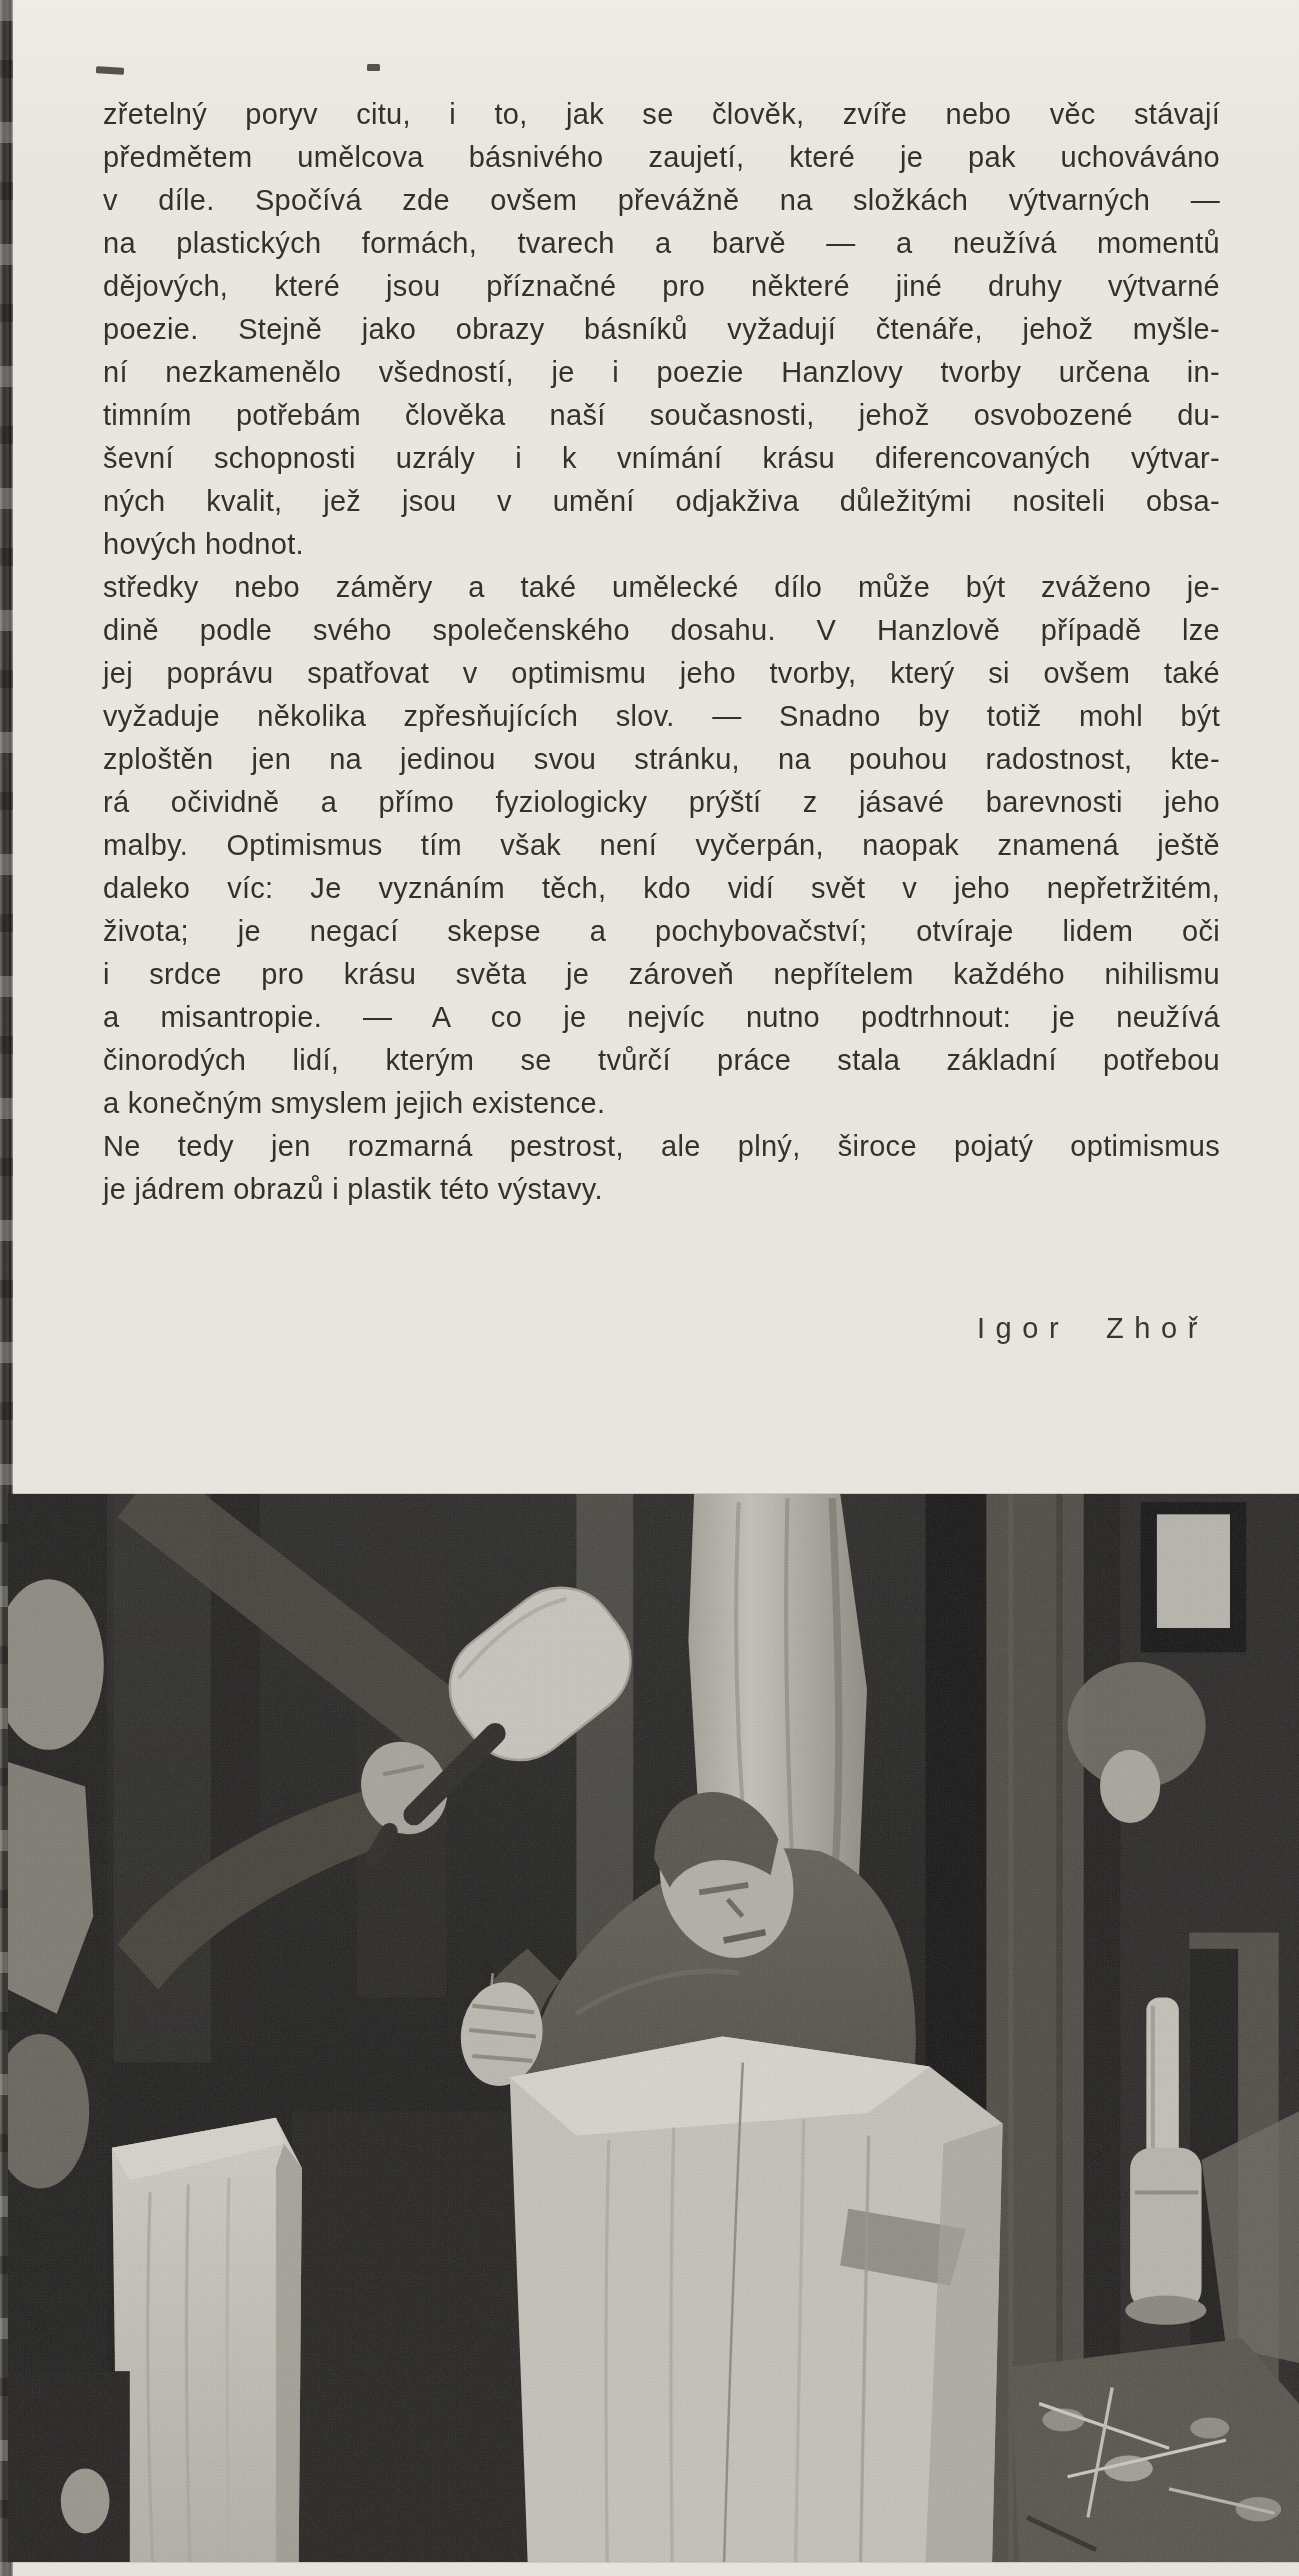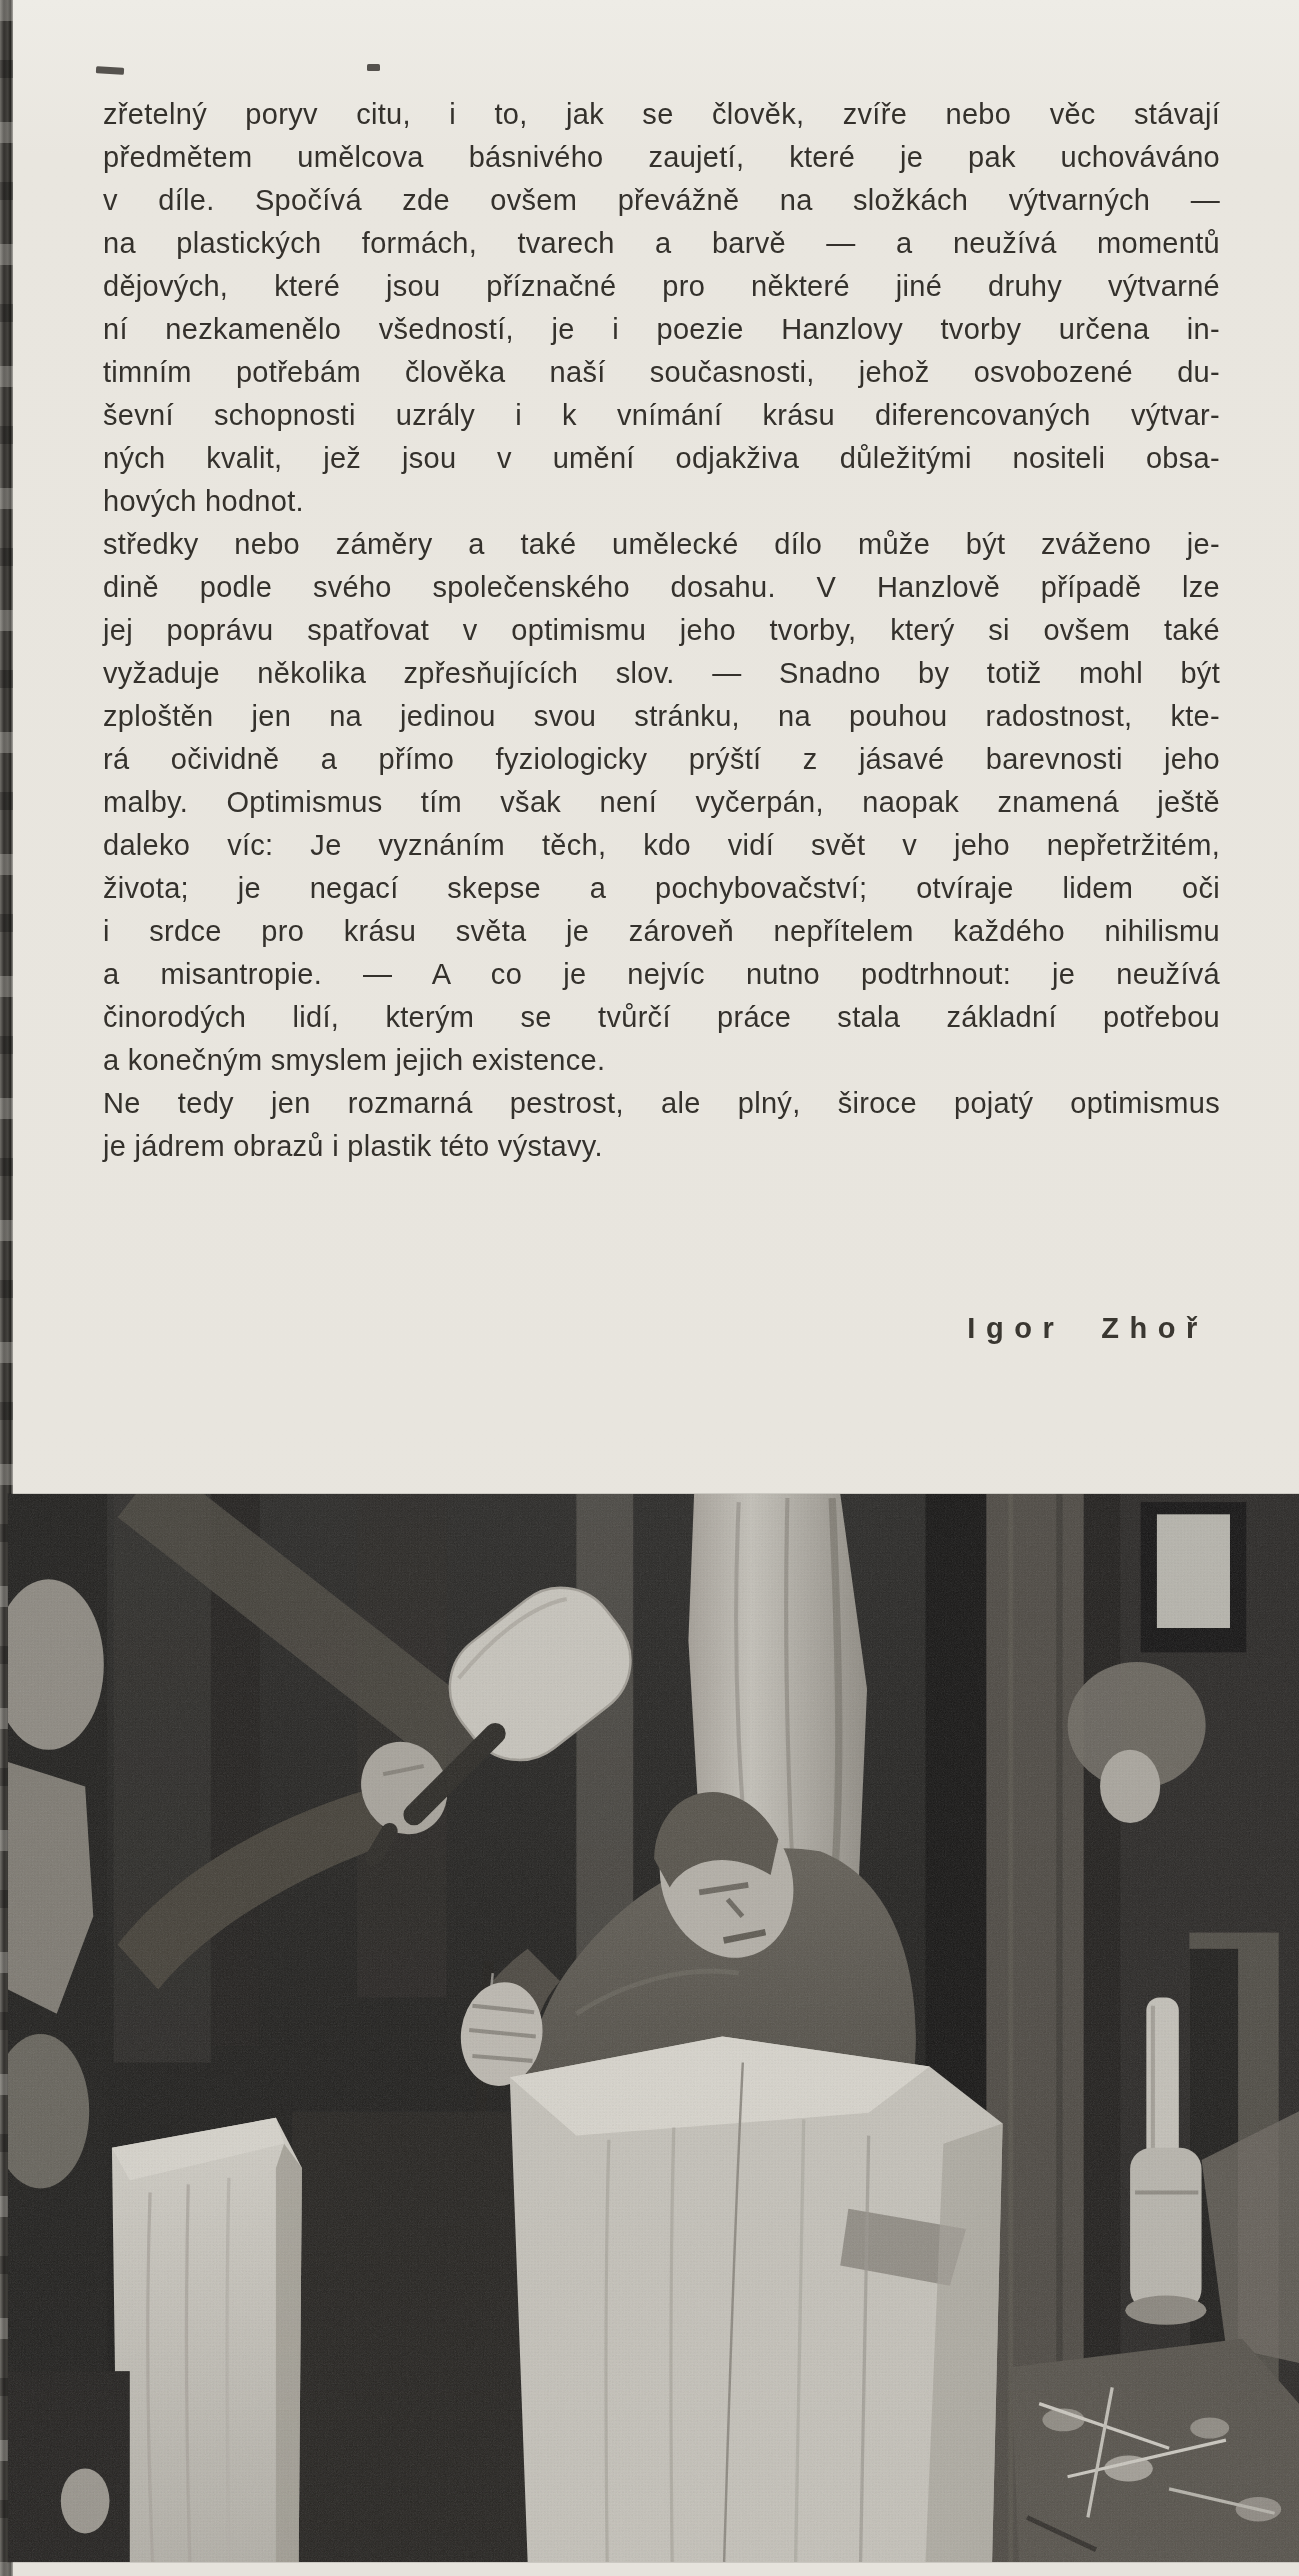--- a/index.html
+++ b/index.html
@@ -28,21 +28,20 @@
     position:absolute;left:103px;top:93px;width:1117px;
     color:#34312c;font-size:29px;line-height:43px;letter-spacing:0.3px;
   }
   .line{text-align:justify;text-align-last:justify;}
   .line.no-just{text-align-last:left;}
 
   .signature{
     position:absolute;top:1312px;right:91px;
     color:#3a3731;font-size:29px;letter-spacing:10.6px;word-spacing:18px;
     white-space:nowrap;
-    font-weight:bold;
   }
 
   figure.photo{
     position:absolute;left:8px;top:1494px;width:1291px;height:1068px;margin:0;
     box-shadow:0 0 0 0.8px rgba(0,0,0,.15);
   }
   figure.photo svg{display:block;width:100%;height:100%;}
 </style>
 </head>
 <body>
@@ -52,20 +51,21 @@
   <div id="speck1" class="speck"></div>
   <div id="speck2" class="speck"></div>
 
   <main class="text-block">
 
   <div class="line">zřetelný poryv citu, i to, jak se člověk, zvíře nebo věc stávají</div>
       <div class="line">předmětem umělcova básnivého zaujetí, které je pak uchováváno</div>
       <div class="line">v díle. Spočívá zde ovšem převážně na složkách výtvarných —</div>
       <div class="line">na plastických formách, tvarech a barvě — a neužívá momentů</div>
       <div class="line">dějových, které jsou příznačné pro některé jiné druhy výtvarné</div>
+      <div class="line">poezie. Stejně jako obrazy básníků vyžadují čtenáře, jehož myšle-</div>
       <div class="line">ní nezkamenělo všedností, je i poezie Hanzlovy tvorby určena in-</div>
       <div class="line">timním potřebám člověka naší současnosti, jehož osvobozené du-</div>
       <div class="line">ševní schopnosti uzrály i k vnímání krásu diferencovaných výtvar-</div>
       <div class="line">ných kvalit, jež jsou v umění odjakživa důležitými nositeli obsa-</div>
       <div class="line no-just">hových hodnot.</div>
       <div class="line">středky nebo záměry a také umělecké dílo může být zváženo je-</div>
       <div class="line">dině podle svého společenského dosahu. V Hanzlově případě lze</div>
       <div class="line">jej poprávu spatřovat v optimismu jeho tvorby, který si ovšem také</div>
       <div class="line">vyžaduje několika zpřesňujících slov. — Snadno by totiž mohl být</div>
       <div class="line">zploštěn jen na jedinou svou stránku, na pouhou radostnost, kte-</div>

